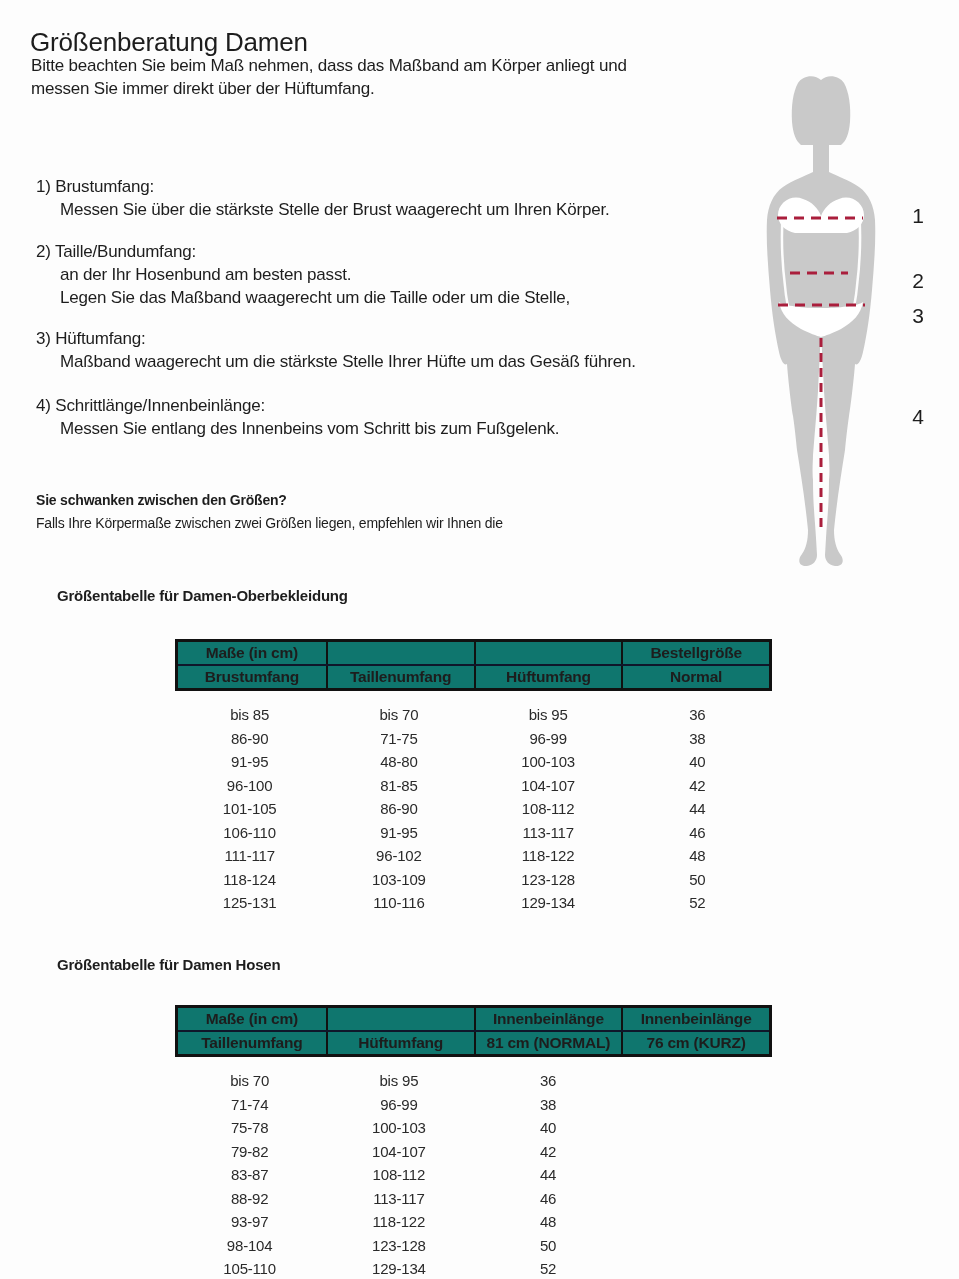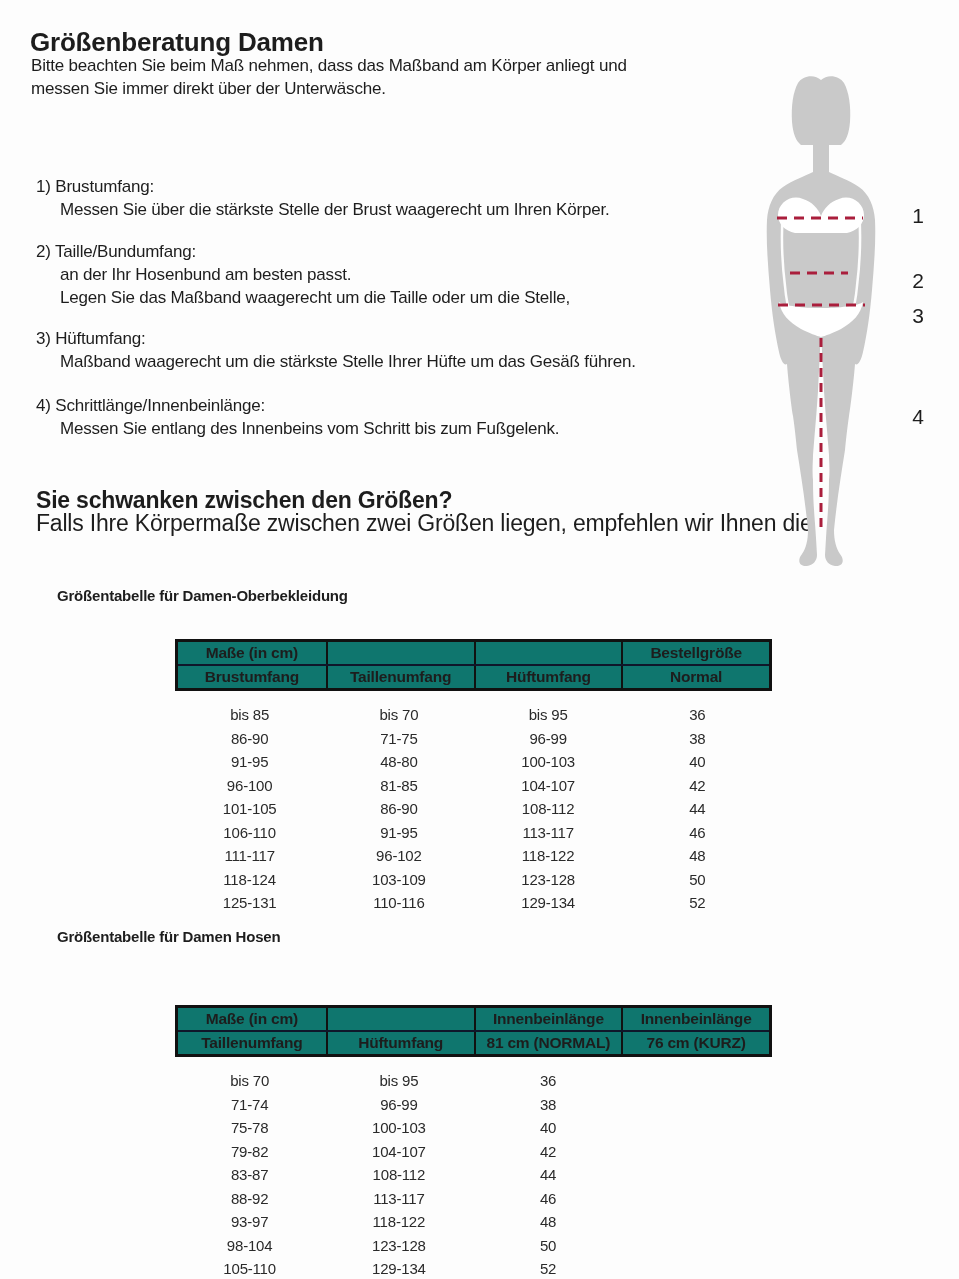--- a/index.html
+++ b/index.html
@@ -3,25 +3,25 @@
 <meta charset="utf-8">
 <style>
   html,body{margin:0;padding:0;}
   body{
     width:959px;height:1279px;position:relative;overflow:hidden;
     background:#fdfdfd;color:#1d1d1d;
     font-family:"Liberation Sans","DejaVu Sans",sans-serif;
     -webkit-font-smoothing:antialiased;
   }
   .abs{position:absolute;}
-  .page-title{left:30px;top:8px;font-size:26px;line-height:34px;font-weight:700;letter-spacing:-.2px;}
+  .page-title{left:30px;top:8px;font-size:26px;line-height:34px;font-weight:400;letter-spacing:-.2px;}
   .intro{left:31px;top:54px;font-size:17px;line-height:23px;letter-spacing:-.2px;}
   .inst{left:36px;font-size:17px;line-height:23px;letter-spacing:-.2px;}
   .inst .inst-lines{padding-left:24px;}
-  .between{left:36px;top:489px;font-size:23px;line-height:23px;letter-spacing:-.2px;}
+  .between{left:36px;top:489px;font-size:14px;line-height:23px;letter-spacing:-.2px;}
   .between .bh{font-weight:700;}
   .tbl-heading{left:57px;font-size:15px;font-weight:700;letter-spacing:-.2px;}
   .size-table{left:175px;width:597px;}
   .tbl-header{border:3px solid #111;background:#0f766e;}
   .hrow{display:grid;grid-template-columns:repeat(4,1fr);}
   .hrow + .hrow{border-top:2px solid #0f172a;}
   .hcell{
     height:22px;line-height:22px;text-align:center;
     font-size:15.5px;font-weight:700;letter-spacing:-.2px;
     border-left:2px solid #111;overflow:hidden;white-space:nowrap;
@@ -33,21 +33,21 @@
   .figure-wrap{left:745px;top:60px;width:150px;height:520px;}
   .fig-marker{left:906px;width:24px;text-align:center;font-size:21px;color:#1d1d1d;}
 </style>
 </head>
 <body>
 
 <h1 class="abs page-title">Größenberatung Damen</h1>
 
 <div class="abs intro">
   <div>Bitte beachten Sie beim Maß nehmen, dass das Maßband am Körper anliegt und</div>
-  <div>messen Sie immer direkt über der Unterwäsche.</div>
+  <div>messen Sie immer direkt über der Hüftumfang.</div>
 </div>
 
 <div class="abs inst" style="top:175px">
   <div>1) Brustumfang:</div>
   <div class="inst-lines">
     <div>Messen Sie über die stärkste Stelle der Brust waagerecht um Ihren Körper.</div>
   </div>
 </div>
 
 <div class="abs inst" style="top:240px">
@@ -192,21 +192,21 @@
       </div>
       <div class="brow">
         <div class="bcell">125-131</div>
         <div class="bcell">110-116</div>
         <div class="bcell">129-134</div>
         <div class="bcell">52</div>
       </div>
     </div>
 </div>
 
-<div class="abs tbl-heading" style="top:928px">Größentabelle für Damen Hosen</div>
+<div class="abs tbl-heading" style="top:956px">Größentabelle für Damen Hosen</div>
 <div class="abs size-table" style="top:1005px">
   <div class="tbl-header">
       <div class="hrow">
         <div class="hcell">Maße (in cm)</div>
         <div class="hcell"></div>
         <div class="hcell">Innenbeinlänge</div>
         <div class="hcell">Innenbeinlänge</div>
       </div>
       <div class="hrow">
         <div class="hcell">Taillenumfang</div>

